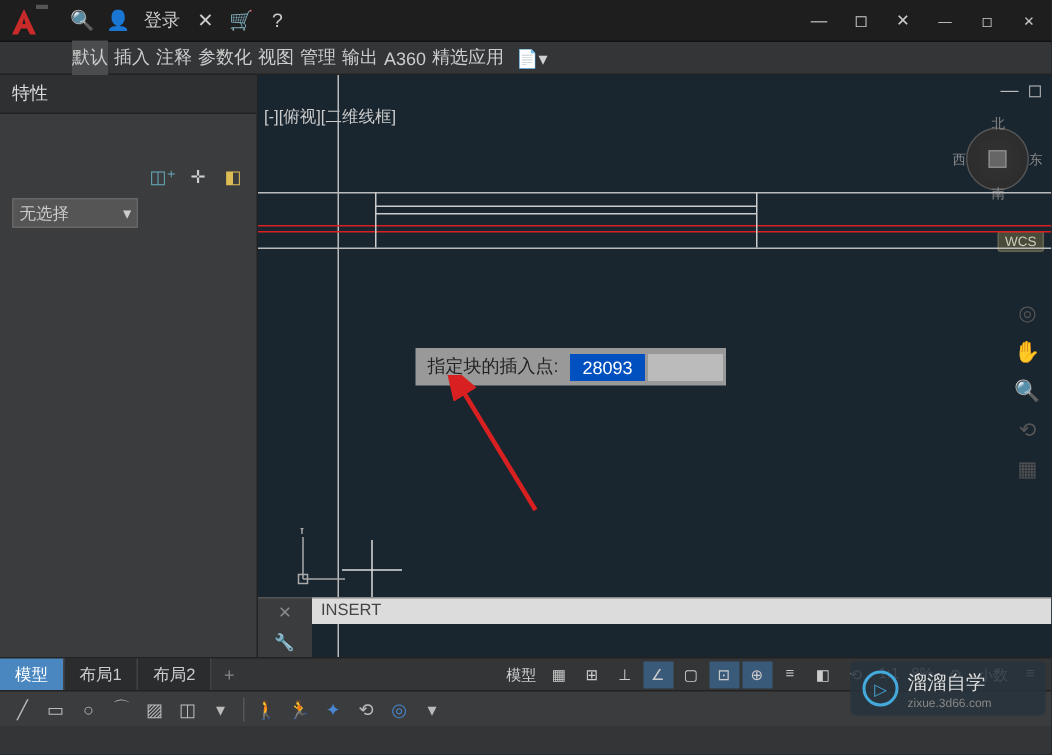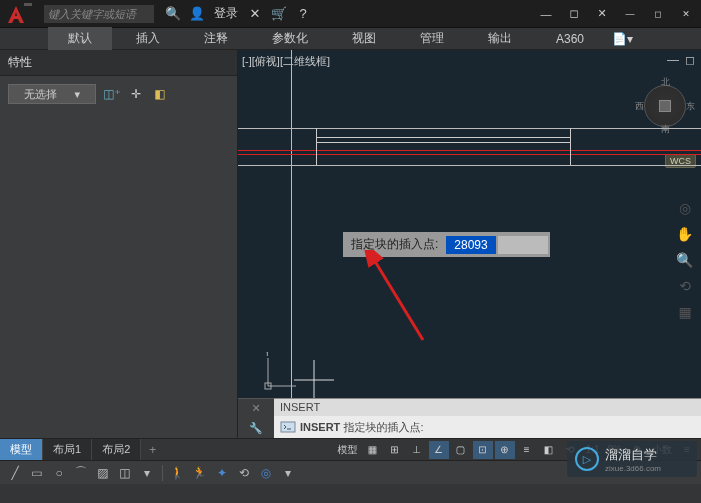--- a/index.html
+++ b/index.html
@@ -9,31 +9,31 @@
 .logo svg { width:32px; height:22px; }
 .file-label { background:#2a2a2a; color:#ccc; padding:2px 6px; font-size:11px; margin-left:6px; display:flex; align-items:center; }
 .file-chev { margin-left:4px; font-size:9px; }
 .search-box { background:#3a3a3a; width:110px; height:18px; margin-left:8px; font-size:11px; color:#888; padding:2px 4px; font-style:italic; }
 .title-icons { display:flex; gap:10px; margin-left:12px; align-items:center; }
 .tico { width:14px; height:14px; display:flex; align-items:center; justify-content:center; color:#ccc; font-size:13px; }
 .login-txt { color:#ccc; font-size:12px; }
 .title-right { margin-left:auto; display:flex; gap:6px; align-items:center; }
 .win-btn { width:22px; height:18px; display:flex; align-items:center; justify-content:center; color:#ccc; font-size:11px; }
 .ribbon-tabs { height:22px; background:#333537; display:flex; align-items:center; padding-left:48px; gap:4px; border-bottom:1px solid #222; }
-.rtab { padding:3px 20px; font-size:12px; color:#ccc; cursor:pointer; }
+.rtab { padding:3px 0; font-size:12px; color:#ccc; cursor:pointer; }
 .rtab.active { background:#4a4c4e; }
 .rtab-end { margin-left:4px; display:flex; align-items:center; }
 .main-area { display:flex; height:388px; }
-.props-panel { width:238px; background:#3a3c3e; border-right:1px solid #222; }
+.props-panel { width:172px; background:#3a3c3e; border-right:1px solid #222; }
 .props-title { background:#2e3032; padding:4px 8px; font-size:12px; color:#ddd; border-bottom:1px solid #222; }
 .props-row { padding:8px; display:flex; align-items:center; gap:8px; }
-.props-select { background:#555; border:1px solid #666; color:#ccc; padding:2px 15px; width:88px; height:20px; font-size:11px; display:flex; align-items:center; justify-content:space-between; }
+.props-select { background:#555; border:1px solid #666; color:#ccc; padding:2px 4px; width:88px; height:20px; font-size:11px; display:flex; align-items:center; justify-content:space-between;margin-top:48px; }
 .props-ico { width:16px; height:16px; display:flex; align-items:center; justify-content:center; }
 .drawing { flex:1; background:#192630; position:relative; overflow:hidden; }
-.viewport-label { position:absolute; top:4px; left:4px; color:#ccc; font-size:11px; }
+.viewport-label { position:absolute; top:20px; left:4px; color:#ccc; font-size:11px; }
 .vp-ctrl { position:absolute; top:3px; right:6px; display:flex; gap:6px; color:#bbb; font-size:12px; }
 .compass { position:absolute; top:28px; right:8px; width:56px; height:56px; }
 .compass-c { position:absolute; width:42px; height:42px; left:7px; top:7px; border:1px solid #555; border-radius:50%; background:radial-gradient(circle,#333 0%,#2a2a2a 100%); }
 .compass-ctr { position:absolute; left:22px; top:22px; width:12px; height:12px; background:#666; border:1px solid #888; }
 .comp-lbl { position:absolute; font-size:9px; color:#888; }
 .wcs-badge { position:absolute; right:5px; top:104px; background:#4a4a3a; color:#ccb; font-size:9px; padding:1px 4px; border-radius:2px; border:1px solid #665; }
 .side-tools { position:absolute; right:6px; top:148px; display:flex; flex-direction:column; gap:6px; }
 .side-tool { width:20px; height:20px; color:#555; display:flex; align-items:center; justify-content:center; font-size:14px; }
 .drawing-content { position:absolute; top:0; left:0; width:100%; height:100%; }
 .hline { position:absolute; left:0; right:0; height:1px; background:#bbb; }
@@ -75,21 +75,20 @@
 </head>
 <body>
 
 <div class="titlebar">
   <div class="logo">
     <svg viewBox="0 0 32 22">
         <path d="M4 20 L12 3 L20 20 L16 20 L14 16 L10 16 L8 20 Z M11 13 L13 13 L12 9 Z" fill="#c92a2a"></path>
         <rect x="20" y="0" width="8" height="3" fill="#555"></rect>
       </svg>
   </div>
-  <div class="search-box">键入关键字或短语</div>
   <div class="title-icons">
     <span class="tico">🔍</span>
     <span class="tico">👤</span>
     <span class="login-txt">登录</span>
     <span class="tico">✕</span>
     <span class="tico">🛒</span>
     <span class="tico">?</span>
   </div>
   <div class="title-right">
     <span class="win-btn">—</span>
@@ -103,20 +102,21 @@
 
 <div class="ribbon-tabs">
   <div class="rtab active">默认</div>
   <div class="rtab">插入</div>
   <div class="rtab">注释</div>
   <div class="rtab">参数化</div>
   <div class="rtab">视图</div>
   <div class="rtab">管理</div>
   <div class="rtab">输出</div>
   <div class="rtab">A360</div>
+  <div class="rtab">精选应用</div>
   <span class="rtab-end">📄▾</span>
 </div>
 
 <div class="main-area">
   <div class="props-panel">
     <div class="props-title">特性</div>
     <div class="props-row">
       <div class="props-select">
         <span>无选择</span>
           <span>▾</span>
@@ -188,27 +188,20 @@
       <line x1="20" y1="0" x2="20" y2="40" stroke="#ddd"></line>
     </svg>
 
     <div class="cmdline">
       <div class="cmd-gutter">
         <span class="cmd-gut-ico">✕</span>
         <span class="cmd-gut-ico">🔧</span>
       </div>
       <div class="cmd-content">
         <div class="cmd-hist">INSERT</div>
-        <div class="cmd-input-row">
-          <svg class="cmd-icon" viewBox="0 0 16 16">
-              <rect x="1" y="3" width="14" height="10" fill="#cde" stroke="#789"></rect>
-              <path d="M4 6 L6 8 L4 10 M7 10 L11 10" stroke="#456" fill="none"></path>
-            </svg>
-          <span class="cmd-text"><span class="cmd-bold">INSERT</span> <span>指定块的插入点:</span></span>
-        </div>
       </div>
     </div>
   </div>
 </div>
 
 <div class="sheet-tabs">
   <div class="sheet-tab active">模型</div>
   <div class="sheet-tab">布局1</div>
   <div class="sheet-tab">布局2</div>
   <div class="sheet-plus">+</div>

